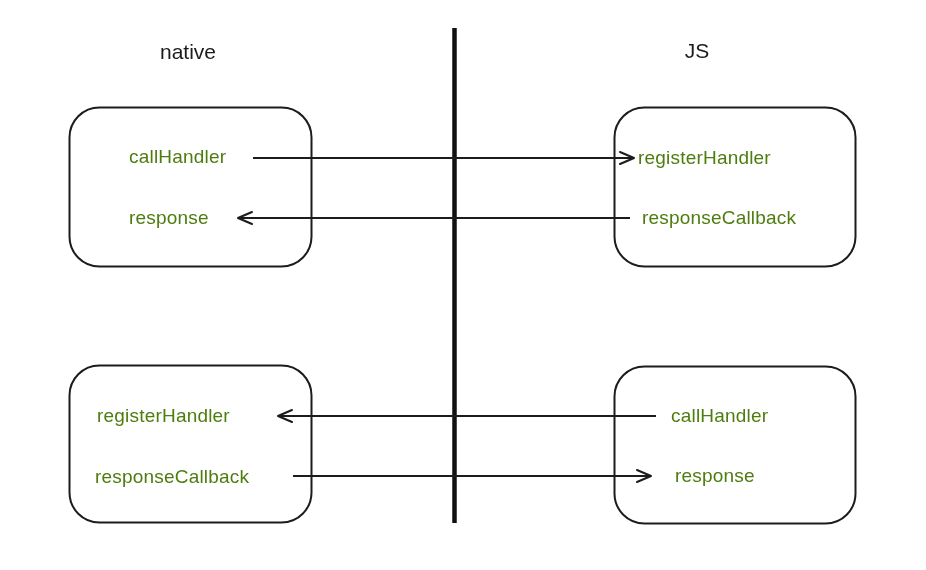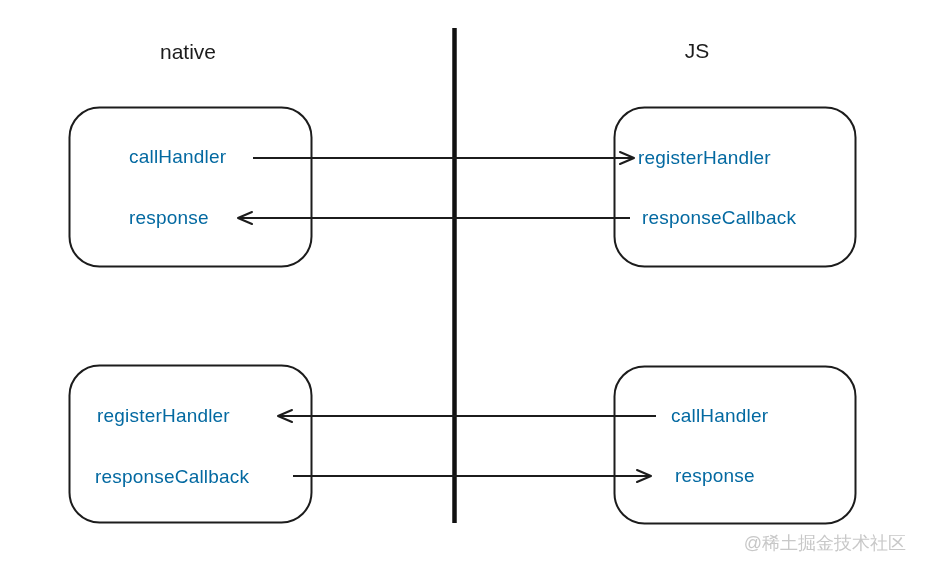--- a/index.html
+++ b/index.html
@@ -19,21 +19,21 @@
     position: absolute;
     left: 0;
     top: 0;
     width: 926px;
     height: 570px;
   }
   .txt {
     position: absolute;
     transform: translateY(-50%);
     white-space: nowrap;
-    color: #0369a1;
+    color: #4d7c0f;
     font-size: 19px;
     letter-spacing: 0.2px;
   }
   .title {
     position: absolute;
     transform: translate(-50%, -50%);
     white-space: nowrap;
     color: #1c1c1c;
     font-size: 21px;
   }
@@ -78,15 +78,14 @@
 
   <div class="txt" style="left:638px; top:158px;">registerHandler</div>
   <div class="txt" style="left:642px; top:218px;">responseCallback</div>
 
   <div class="txt" style="left:97px; top:416px;">registerHandler</div>
   <div class="txt" style="left:95px; top:477px;">responseCallback</div>
 
   <div class="txt" style="left:671px; top:416px;">callHandler</div>
   <div class="txt" style="left:675px; top:476px;">response</div>
 
-  <div class="watermark" style="right:20px; top:543px;">@稀土掘金技术社区</div>
 
 </div>
 
 </body></html>

